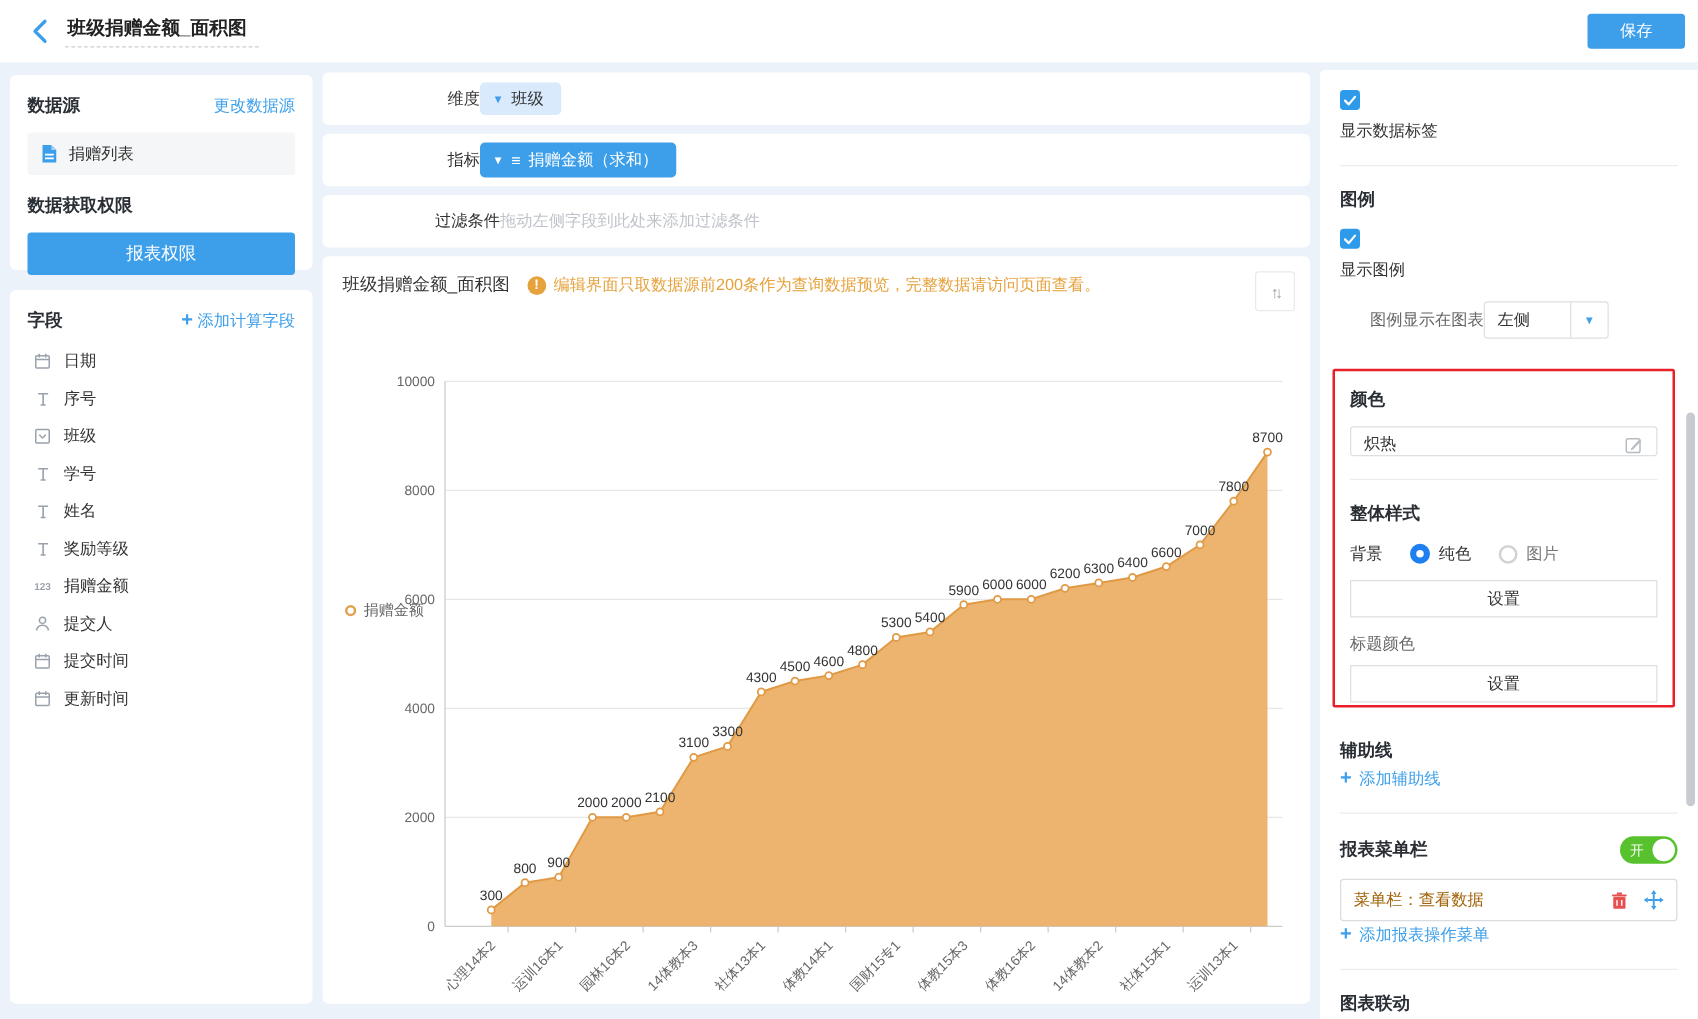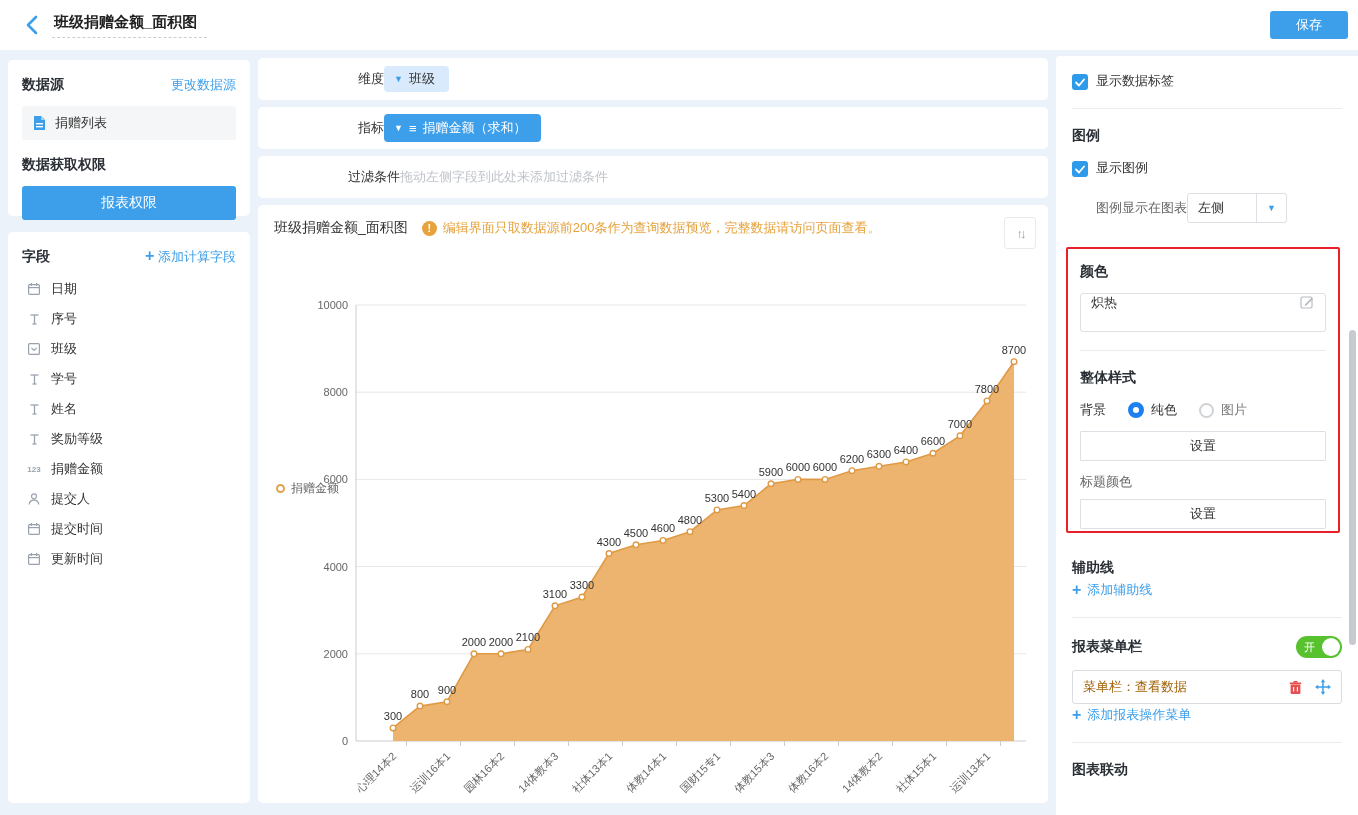--- a/index.html
+++ b/index.html
@@ -55,32 +55,32 @@
     display:flex; align-items:center; justify-content:center; flex:0 0 15px;}
   .sort-btn { position:absolute; right:12px; top:12px; width:32px; height:32px; border:1px solid #E8EAED; border-radius:3px;
     background:#fff; color:#9AA1A9; font-size:13px; cursor:pointer; letter-spacing:-3px; }
   .chart-mount { position:absolute; left:10px; right:10px; top:44px; bottom:2px; }
   .legend { position:absolute; left:18px; top:46%; display:flex; align-items:center; gap:6px; cursor:pointer; }
   .legend-ring { width:9px; height:9px; border:2px solid #E2A14D; border-radius:50%; background:#fff; }
   .legend-label { font-size:12px; color:#666; }
 
   
   .panel { left:1056px; top:56px; width:302px; height:759px; border-radius:4px 0 0 0; padding:16px 16px 0 16px; overflow:hidden; }
-  .prow { display:flex; align-items:flex-end; gap:8px; }
+  .prow { display:flex; align-items:flex-start; gap:8px;flex-direction:column; }
   .cb { width:16px; height:16px; background:#2E9BEA; border-radius:3px; display:inline-flex; align-items:center;
     justify-content:center; cursor:pointer; flex:0 0 16px;}
   .cb-label { font-size:13px; color:#333; }
   .divider { border:none; border-top:1px solid #ECECEC; margin:18px 0; }
   .legend-pos { margin:16px 0 0 24px; display:flex; align-items:center; }
   .small-label { font-size:13px; color:#666; }
   .select { display:flex; align-items:stretch; border:1px solid #DCDFE3; border-radius:3px; height:30px; cursor:pointer; background:#fff;}
   .select .sel-text { width:68px; display:flex; align-items:center; padding-left:10px; font-size:13px; color:#333; }
   .select .sel-caret { width:30px; border-left:1px solid #DCDFE3; display:flex; align-items:center; justify-content:center; }
   .highlight-group { border:2px solid #E8202A; border-radius:2px; margin:24px 2px 0 -6px; padding:14px 12px 2px 12px; }
-  .input-box { margin-top:12px; height:39px; border:1px solid #DCDFE3; border-radius:3px; display:flex; align-items:flex-start;
+  .input-box { margin-top:12px; height:24px; border:1px solid #DCDFE3; border-radius:3px; display:flex; align-items:flex-end;
     justify-content:space-between; padding:0 10px; background:#fff; }
   .input-box .val { font-size:13px; color:#333; }
   .bg-row { margin-top:14px; display:flex; align-items:flex-end; gap:22px; }
   .radio-wrap { display:flex; align-items:center; gap:7px; cursor:pointer; }
   .radio-on { width:16px; height:16px; border-radius:50%; border:5px solid #1E80F0; background:#fff; }
   .radio-off { width:15px; height:15px; border-radius:50%; border:2px solid #D0D3D6; background:#fff; }
   .radio-label { font-size:13px; color:#333; }
   .radio-label.off { color:#777; }
   .outline-btn { margin-top:12px; width:100%; height:30px; background:#fff; border:1px solid #DCDFE3; border-radius:1px;
     font-size:13px; color:#333; cursor:pointer; }

